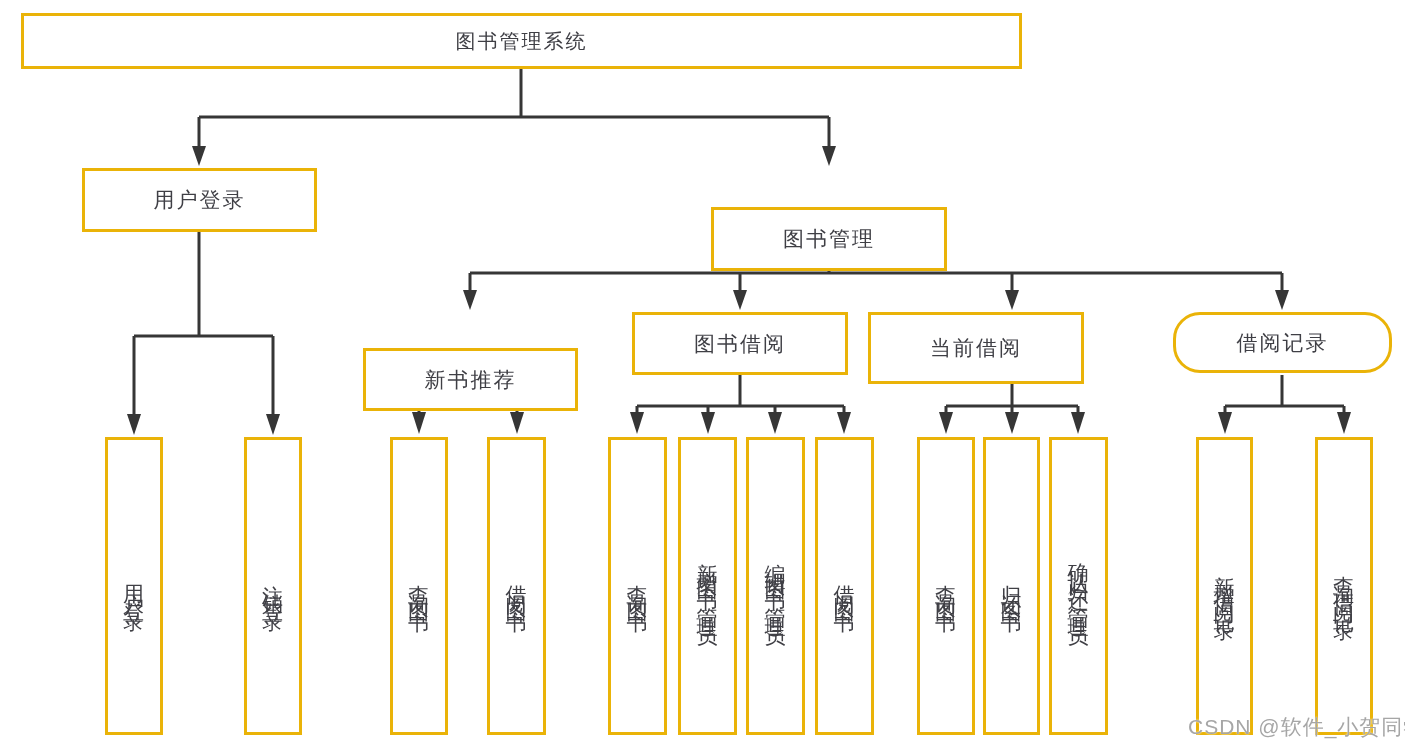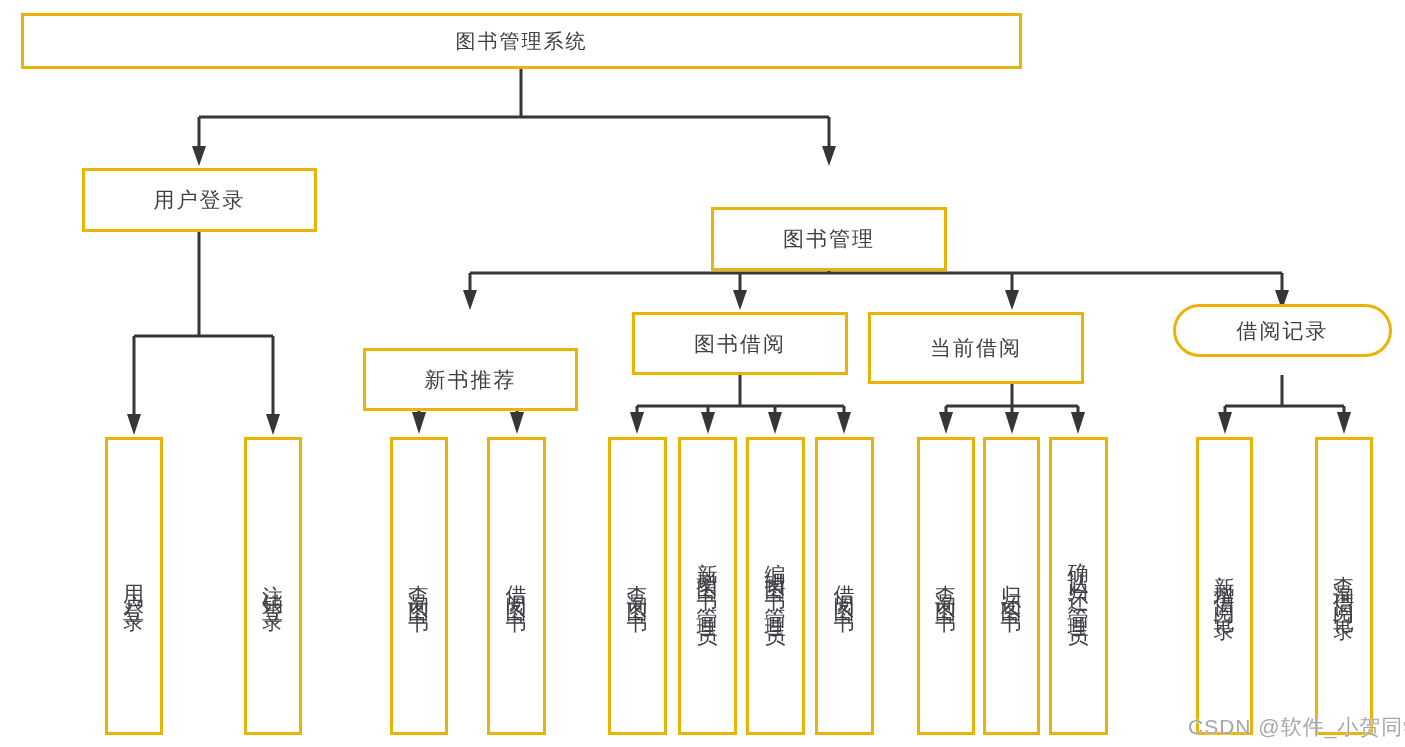--- a/index.html
+++ b/index.html
@@ -104,21 +104,21 @@
 
   <div class="node" style="left:363px; top:312px; width:215px; height:63px;margin-top:36px;">
     <span>新书推荐</span>
   </div>
   <div class="node" style="left:632px; top:312px; width:216px; height:63px;font-family:Liberation Mono, monospace;">
     <span>图书借阅</span>
   </div>
   <div class="node" style="left:868px; top:312px; width:216px; height:72px;font-family:Liberation Serif, serif;">
     <span>当前借阅</span>
   </div>
-  <div class="node" style="left:1173px; top:304px; width:219px; height:53px;border-radius:27px;">
+  <div class="node" style="left:1173px; top:312px; width:219px; height:61px;border-radius:27px;">
     <span>借阅记录</span>
   </div>
 
   <div class="node vnode" style="left:105px; top:437px; width:58px; height:298px;">
     <span>用户登录</span>
   </div>
   <div class="node vnode" style="left:244px; top:437px; width:58px; height:298px;">
     <span>注销登录</span>
   </div>
 

